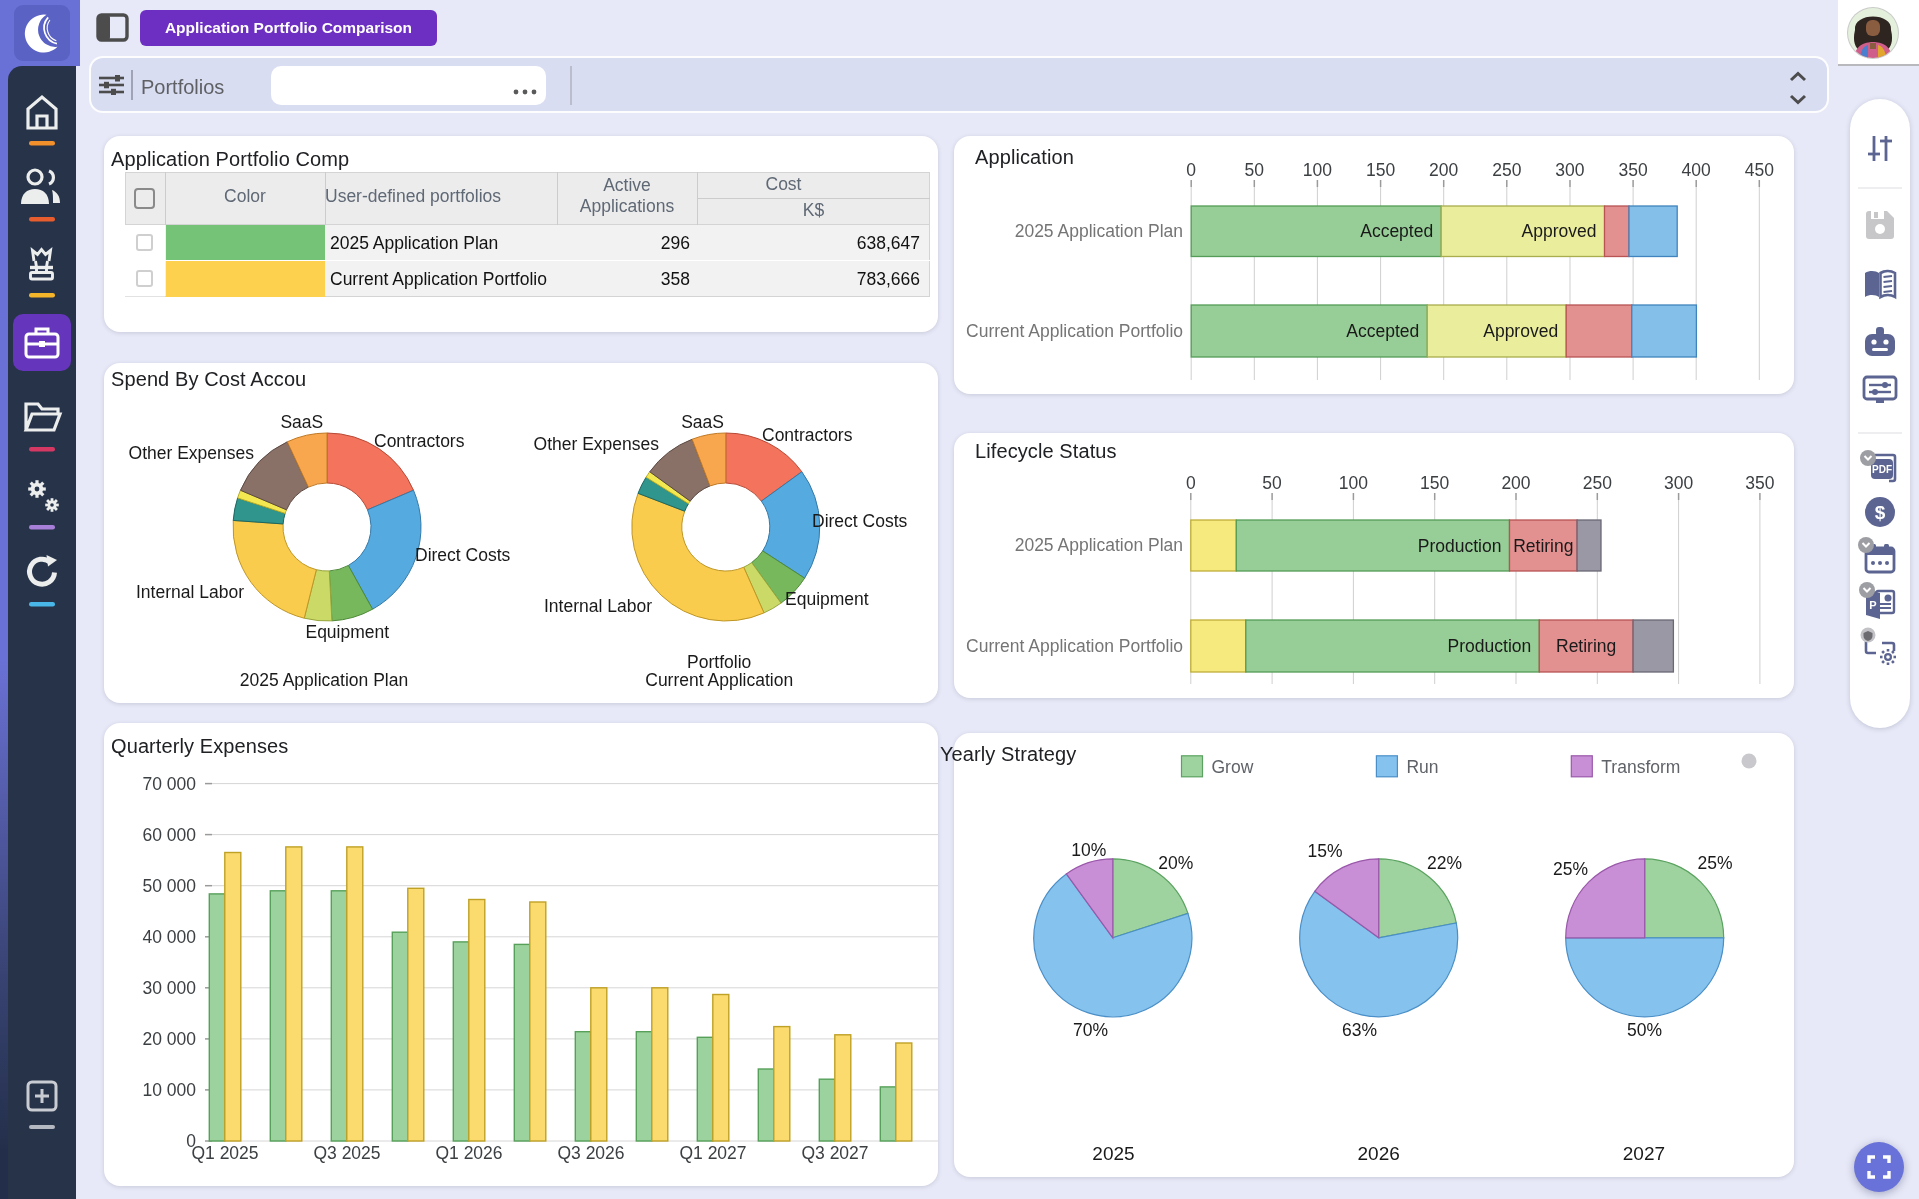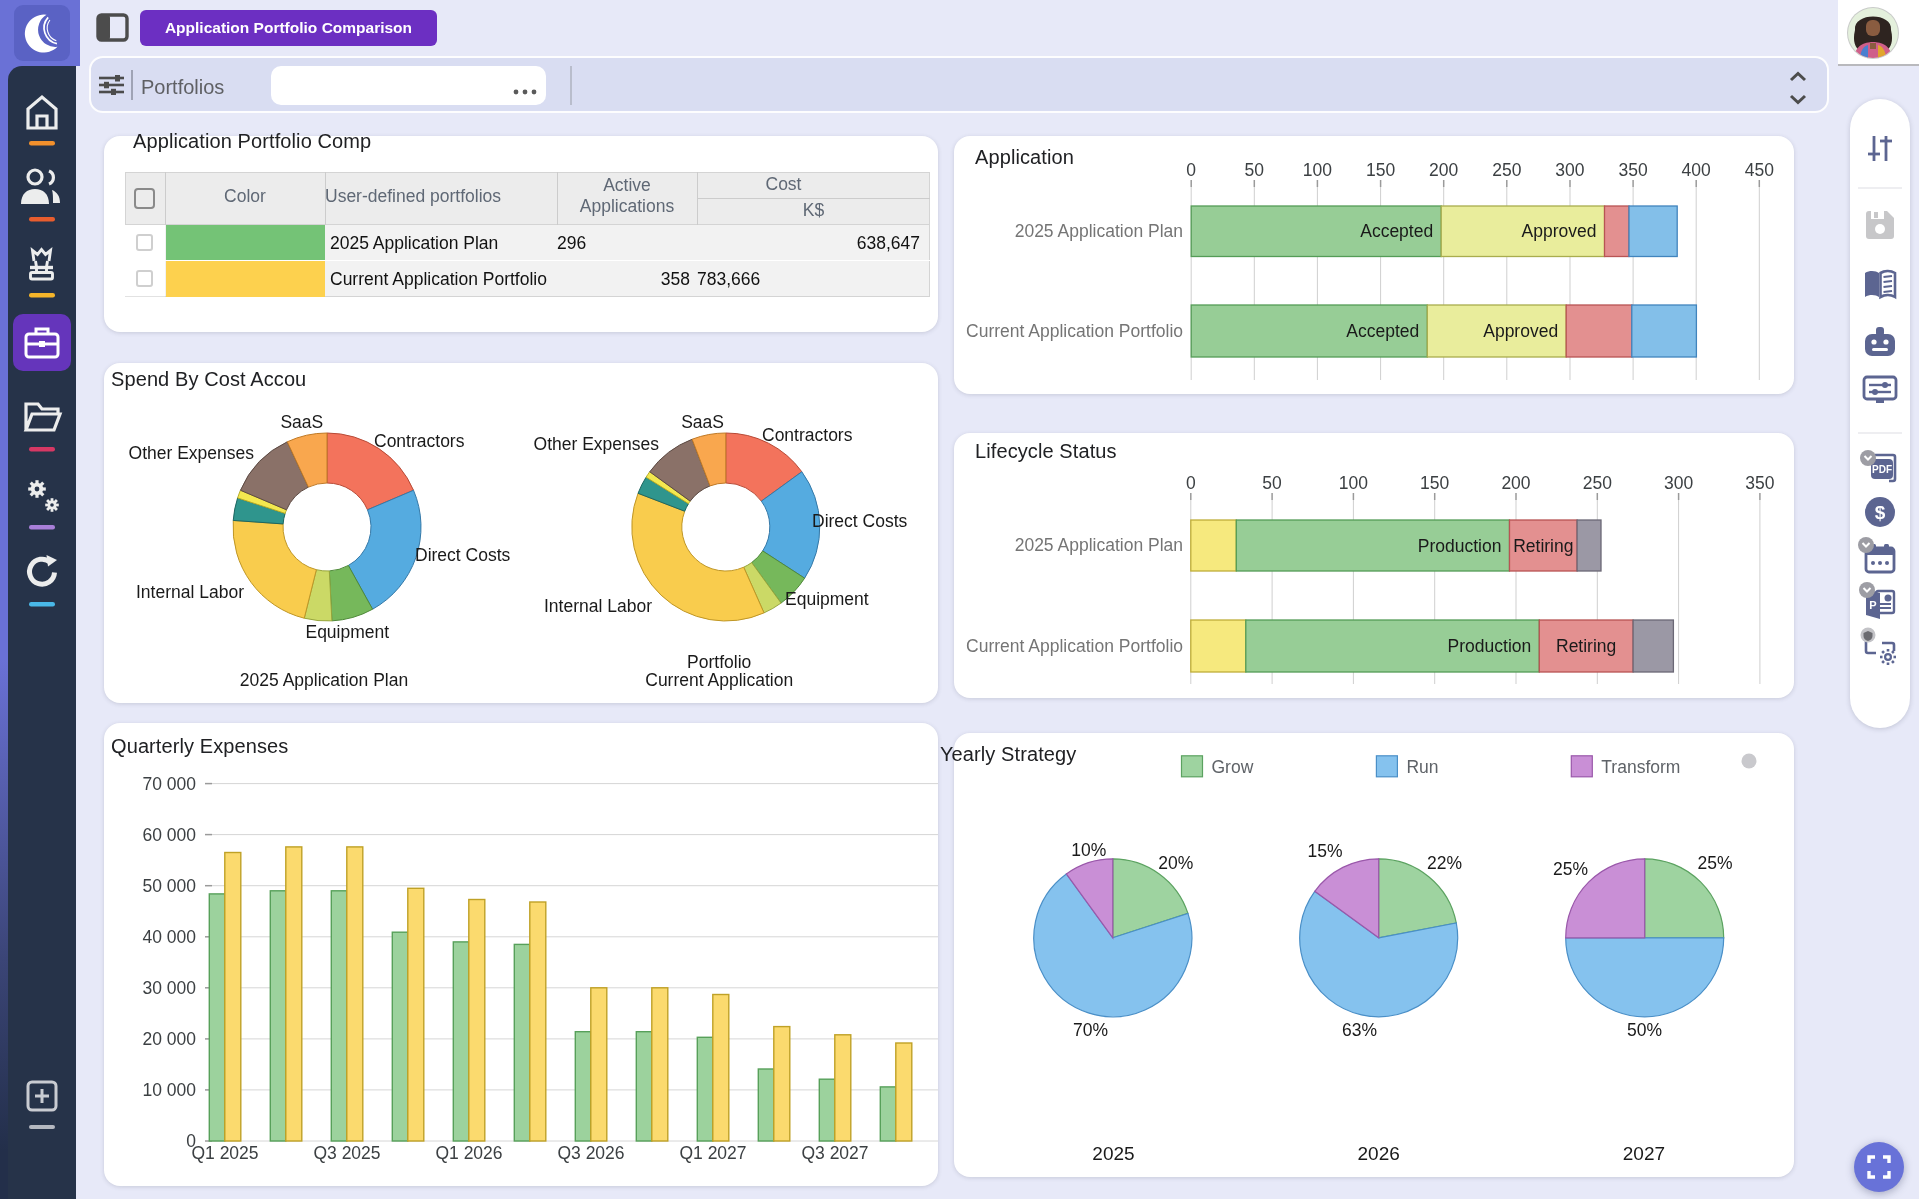--- a/index.html
+++ b/index.html
@@ -267,52 +267,52 @@
 <svg class="abs" style="left:1854px;top:1142px;" width="50" height="50">
   <g stroke="#fff" stroke-width="3.4" fill="none">
     <path d="M15 21 v-6 h6"></path>
       <path d="M29 15 h6 v6"></path>
       <path d="M35 29 v6 h-6"></path>
       <path d="M21 35 h-6 v-6"></path>
   </g>
 </svg>
 
 <div class="card" style="left:104px;top:136px;width:834px;height:196px;"></div>
-<div class="ctitle" style="left:111px;top:130px;margin-left:22px;">Application Portfolio Comp</div>
+<div class="ctitle" style="left:111px;top:148px;">Application Portfolio Comp</div>
 <div class="abs" style="left:125px;top:172px;width:805px;height:125px;font-size:17.5px;">
 
   <div class="abs" style="left:0;top:0;width:805px;height:53px;background:#ececec;border:1px solid #d4d4d4;"></div>
   <div class="abs" style="left:40px;top:0;width:1px;height:53px;background:#cccccc;"></div>
   <div class="abs" style="left:200px;top:0;width:1px;height:53px;background:#cccccc;"></div>
   <div class="abs" style="left:432px;top:0;width:1px;height:53px;background:#cccccc;"></div>
   <div class="abs" style="left:572px;top:0;width:1px;height:53px;background:#cccccc;"></div>
   <div class="abs" style="left:572px;top:26px;width:233px;height:1px;background:#cccccc;"></div>
   <div class="abs" style="left:9px;top:16px;width:21px;height:21px;border:2.5px solid #8a8a8a;border-radius:4px;"></div>
   <div class="abs" style="left:40px;top:14px;width:160px;text-align:center;color:#5f6875;">Color</div>
   <div class="abs" style="left:200px;top:14px;width:232px;text-align:left;color:#5f6875;">User-defined portfolios</div>
   <div class="abs" style="left:432px;top:3px;width:140px;text-align:center;color:#5f6875;">Active<br>Applications</div>
   <div class="abs" style="left:542px;top:2px;width:233px;text-align:center;color:#5f6875;">Cost</div>
   <div class="abs" style="left:572px;top:28px;width:233px;text-align:center;color:#5f6875;">K$</div>
 
   <div class="abs" style="left:0;top:53px;width:805px;height:36px;background:#f2f2f2;border-left:1px solid #d4d4d4;border-right:1px solid #d4d4d4;"></div>
   <div class="abs" style="left:0;top:53px;width:40px;height:36px;background:#fff;border-bottom:1px solid #e2e2e2;"></div>
   <div class="abs" style="left:11px;top:62px;width:17px;height:17px;border:2px solid #cfcfcf;border-radius:3px;background:#fff;"></div>
   <div class="abs" style="left:41px;top:53px;width:159px;height:36px;background:#74c376;"></div>
   <div class="abs" style="left:205px;top:61px;color:#111;">2025 Application Plan</div>
-  <div class="abs" style="left:432px;top:61px;width:133px;color:#111;">296</div>
+  <div class="abs" style="left:432px;top:61px;width:133px;text-align:right;color:#111;">296</div>
   <div class="abs" style="left:572px;top:61px;width:223px;text-align:right;color:#111;">638,647</div>
   <div class="abs" style="left:0;top:87.5px;width:805px;height:1.6px;background:#ffffff;"></div>
 
   <div class="abs" style="left:0;top:89px;width:805px;height:36px;background:#f2f2f2;border-left:1px solid #d4d4d4;border-right:1px solid #d4d4d4;border-bottom:1px solid #d4d4d4;"></div>
   <div class="abs" style="left:0;top:89px;width:40px;height:36px;background:#fff;border-bottom:1px solid #e2e2e2;"></div>
   <div class="abs" style="left:11px;top:98px;width:17px;height:17px;border:2px solid #cfcfcf;border-radius:3px;background:#fff;"></div>
   <div class="abs" style="left:41px;top:89px;width:159px;height:36px;background:#fdd14e;"></div>
   <div class="abs" style="left:205px;top:97px;color:#111;">Current Application Portfolio</div>
   <div class="abs" style="left:432px;top:97px;width:133px;text-align:right;color:#111;">358</div>
-  <div class="abs" style="left:572px;top:97px;width:223px;color:#111;">783,666</div>
+  <div class="abs" style="left:572px;top:97px;width:223px;text-align:right;color:#111;">783,666</div>
 </div>
 
 <div class="card" style="left:954px;top:136px;width:840px;height:258px;"></div>
 <div class="ctitle" style="left:975px;top:146px;">Application</div>
 <div class="abs" style="left:954px;top:136px;"><svg width="840" height="258">
       <line x1="237.2" y1="51" x2="237.2" y2="244" stroke="#cfcfcf" stroke-width="1"></line>
       <line x1="237.2" y1="44" x2="237.2" y2="51" stroke="#9a9a9a" stroke-width="1.5"></line>
       <text x="237.2" y="40" font-family="Liberation Sans, sans-serif" font-size="17.5" fill="#3c4043" text-anchor="middle" font-weight="normal">0</text>
       <line x1="300.3" y1="51" x2="300.3" y2="244" stroke="#cfcfcf" stroke-width="1"></line>
       <line x1="300.3" y1="44" x2="300.3" y2="51" stroke="#9a9a9a" stroke-width="1.5"></line>

